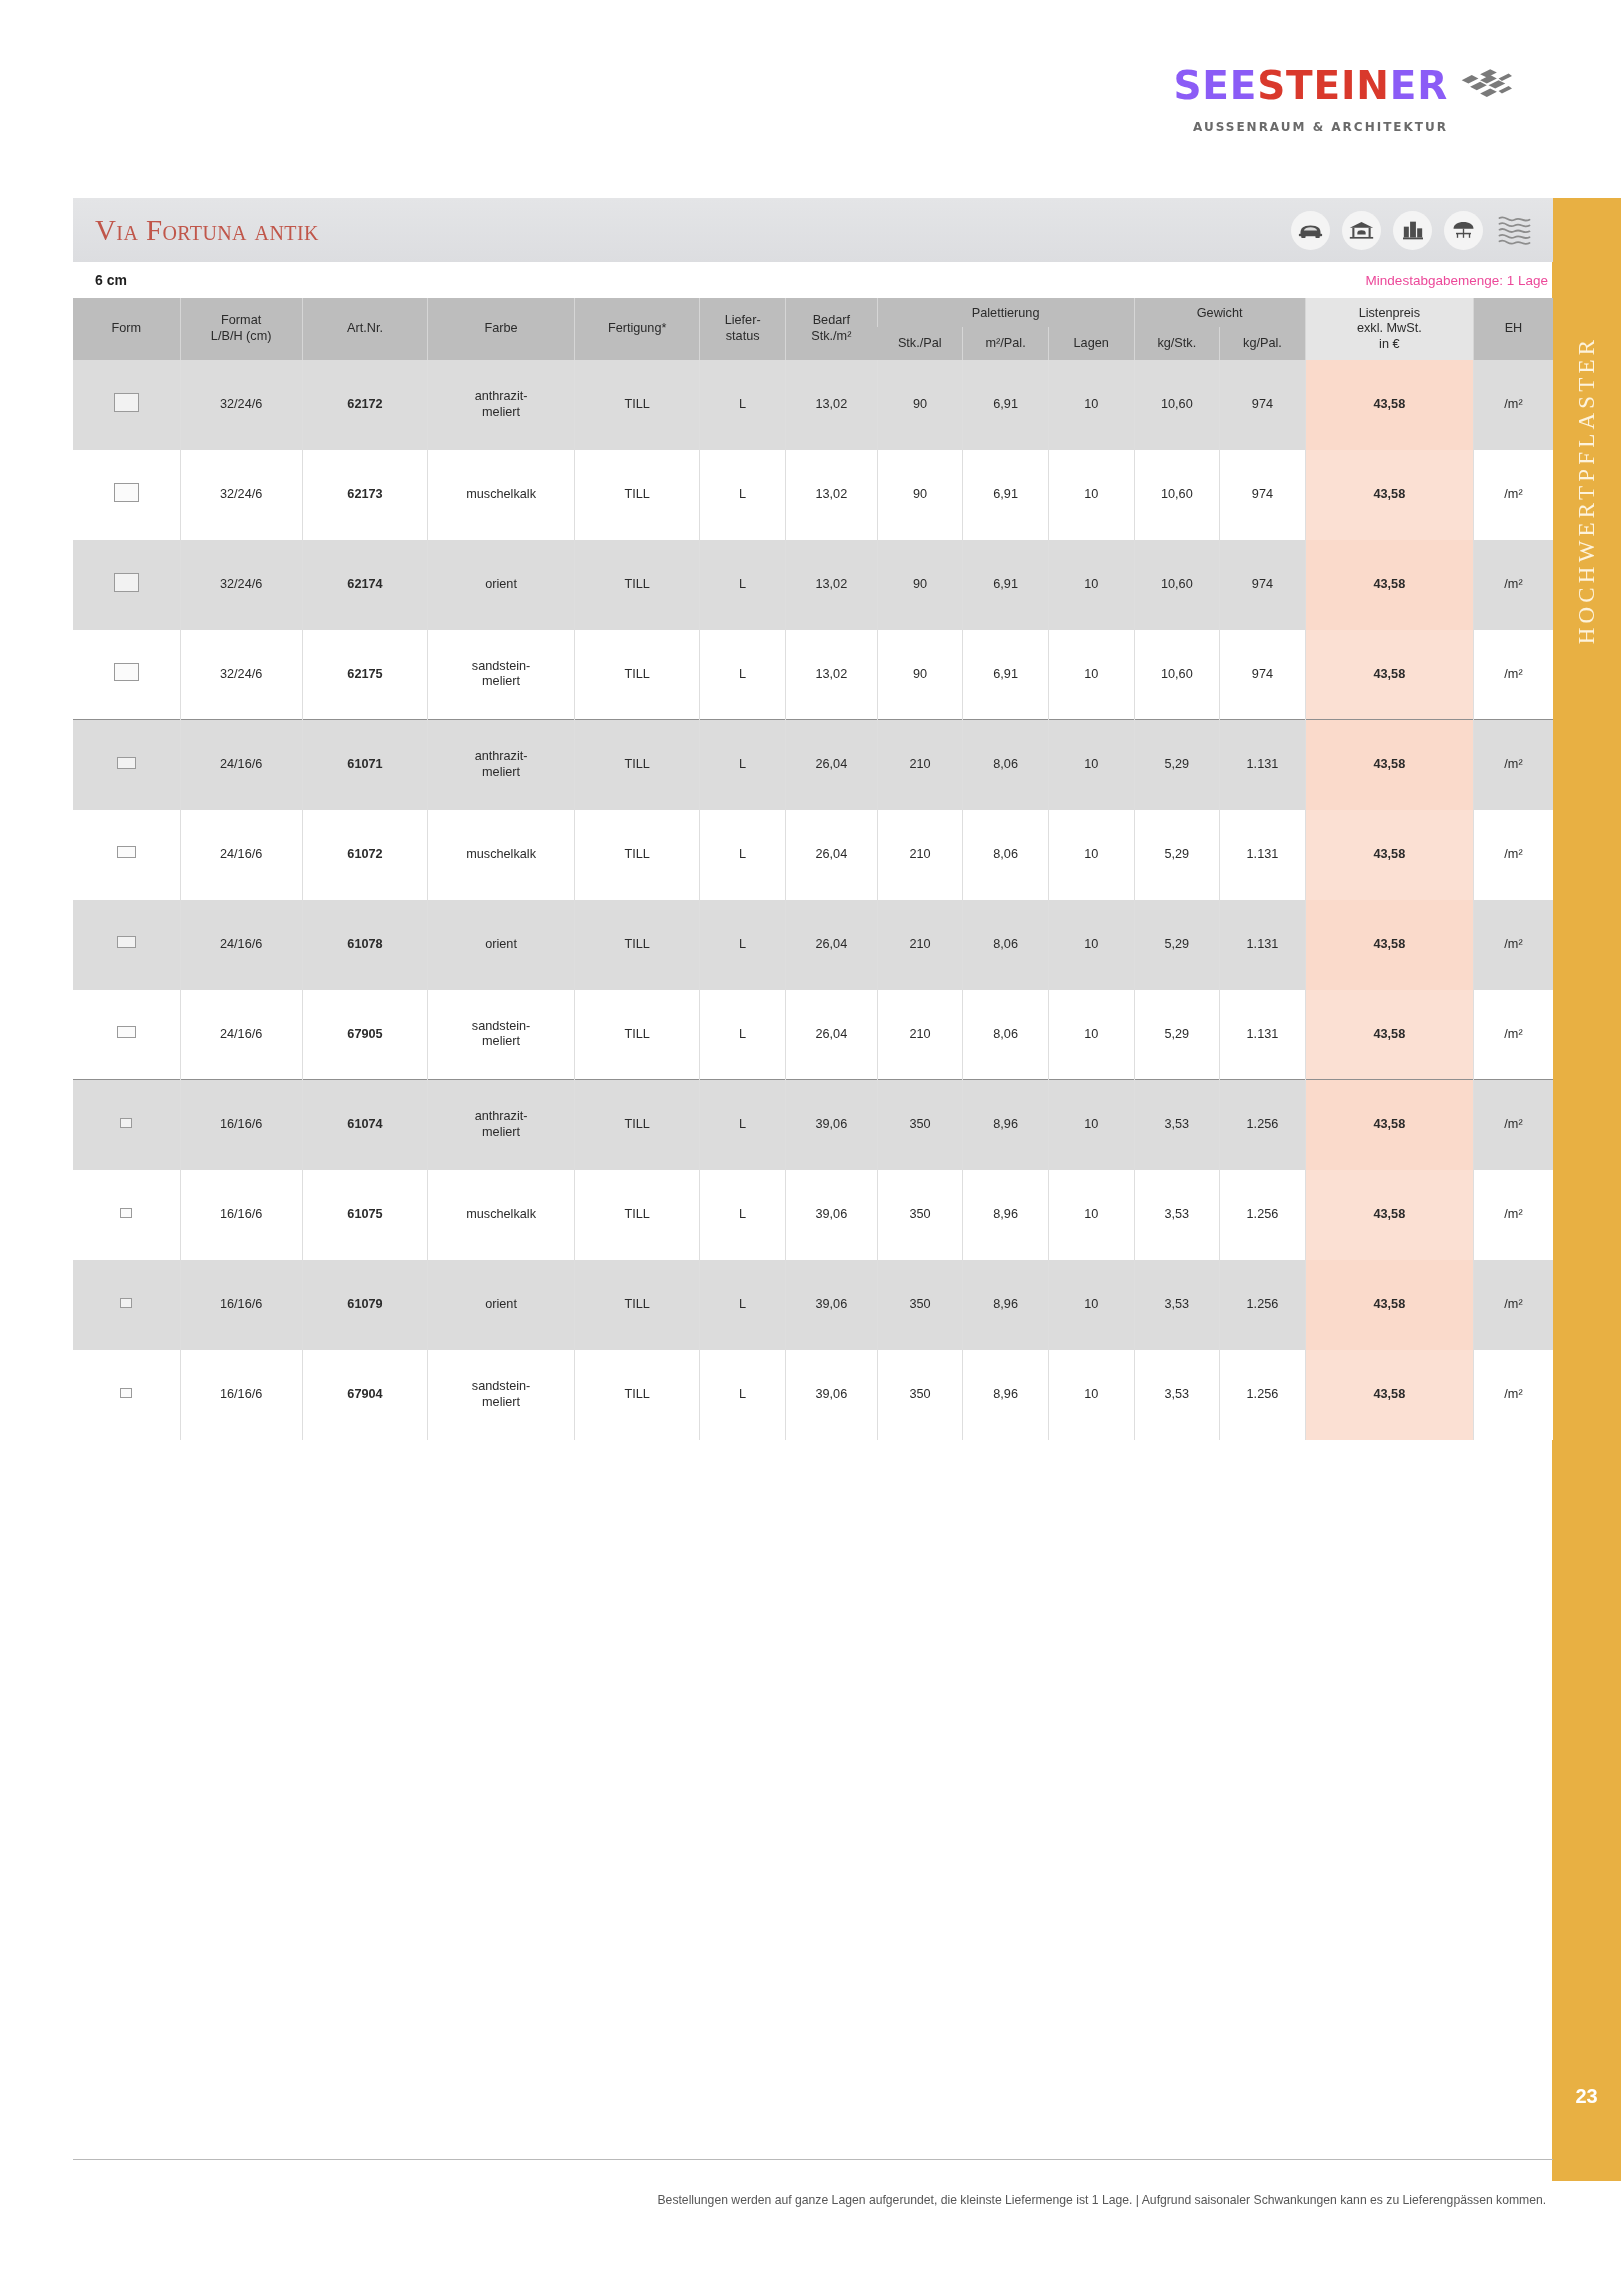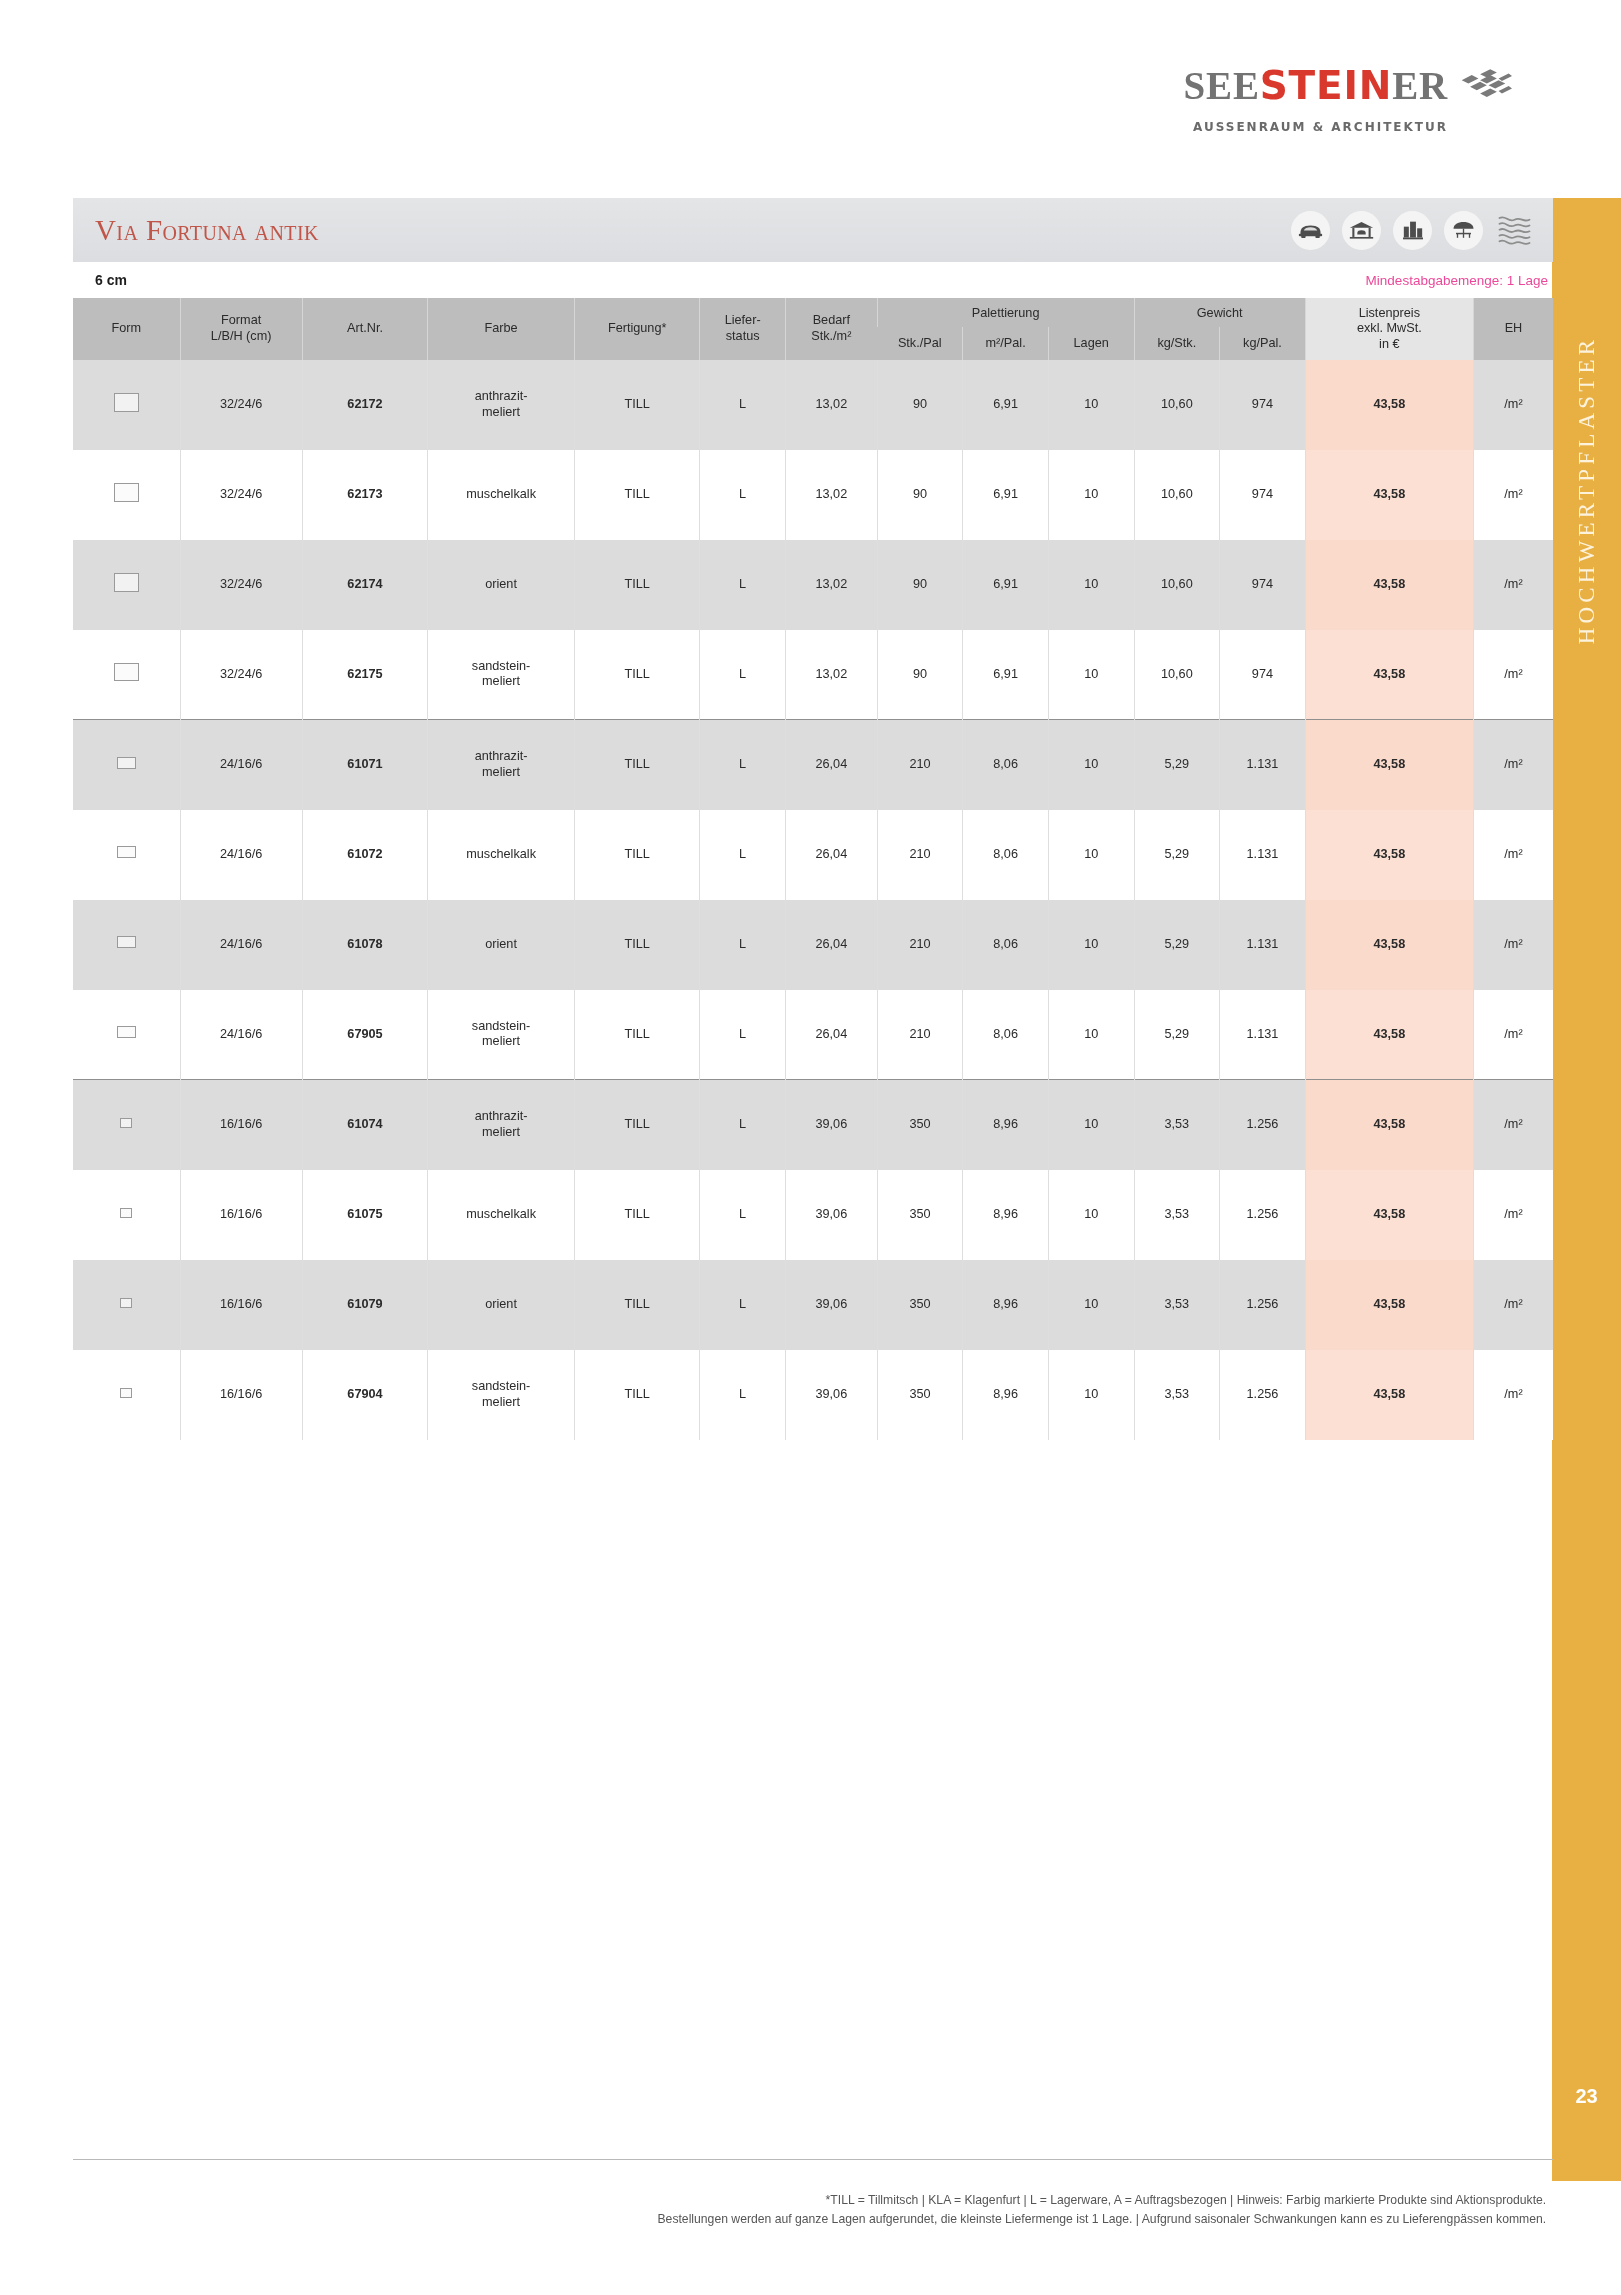--- a/index.html
+++ b/index.html
@@ -25,21 +25,21 @@
     text-align: right;
   }
   .logo-row { display: flex; align-items: center; justify-content: flex-end; gap: 12px; }
   .logo-word {
     font-family: "DejaVu Sans", sans-serif;
     font-weight: bold;
     font-size: 39px;
     letter-spacing: 0.8px;
     line-height: 1;
   }
-  .lg-grey { color: #737373; font-family: Liberation Serif, serif; }
+  .lg-grey { color: #8b5cf6; }
   .lg-red { color: #d9392c; }
   .logo-mark { width: 52px; height: 34px; display: block; }
   .logo-sub {
     font-family: "DejaVu Sans", sans-serif;
     font-size: 12px;
     font-weight: bold;
     color: #6a6a6a;
     letter-spacing: 2px;
     margin-top: 15px;
     margin-right: 64px;
@@ -563,18 +563,17 @@
             <td class="price">43,58</td>
             <td class="eh">/m²</td>
           </tr>
         </tbody>
     </table>
 
   </div>
 
   <div class="footer-rule"></div>
   <div class="footer-text">
-    <div>*TILL = Tillmitsch | KLA = Klagenfurt | L = Lagerware, A = Auftragsbezogen | Hinweis: Farbig markierte Produkte sind Aktionsprodukte.</div>
     <div>Bestellungen werden auf ganze Lagen aufgerundet, die kleinste Liefermenge ist 1 Lage. | Aufgrund saisonaler Schwankungen kann es zu Lieferengpässen kommen.</div>
   </div>
 
 </div>
 
 
 </body></html>

